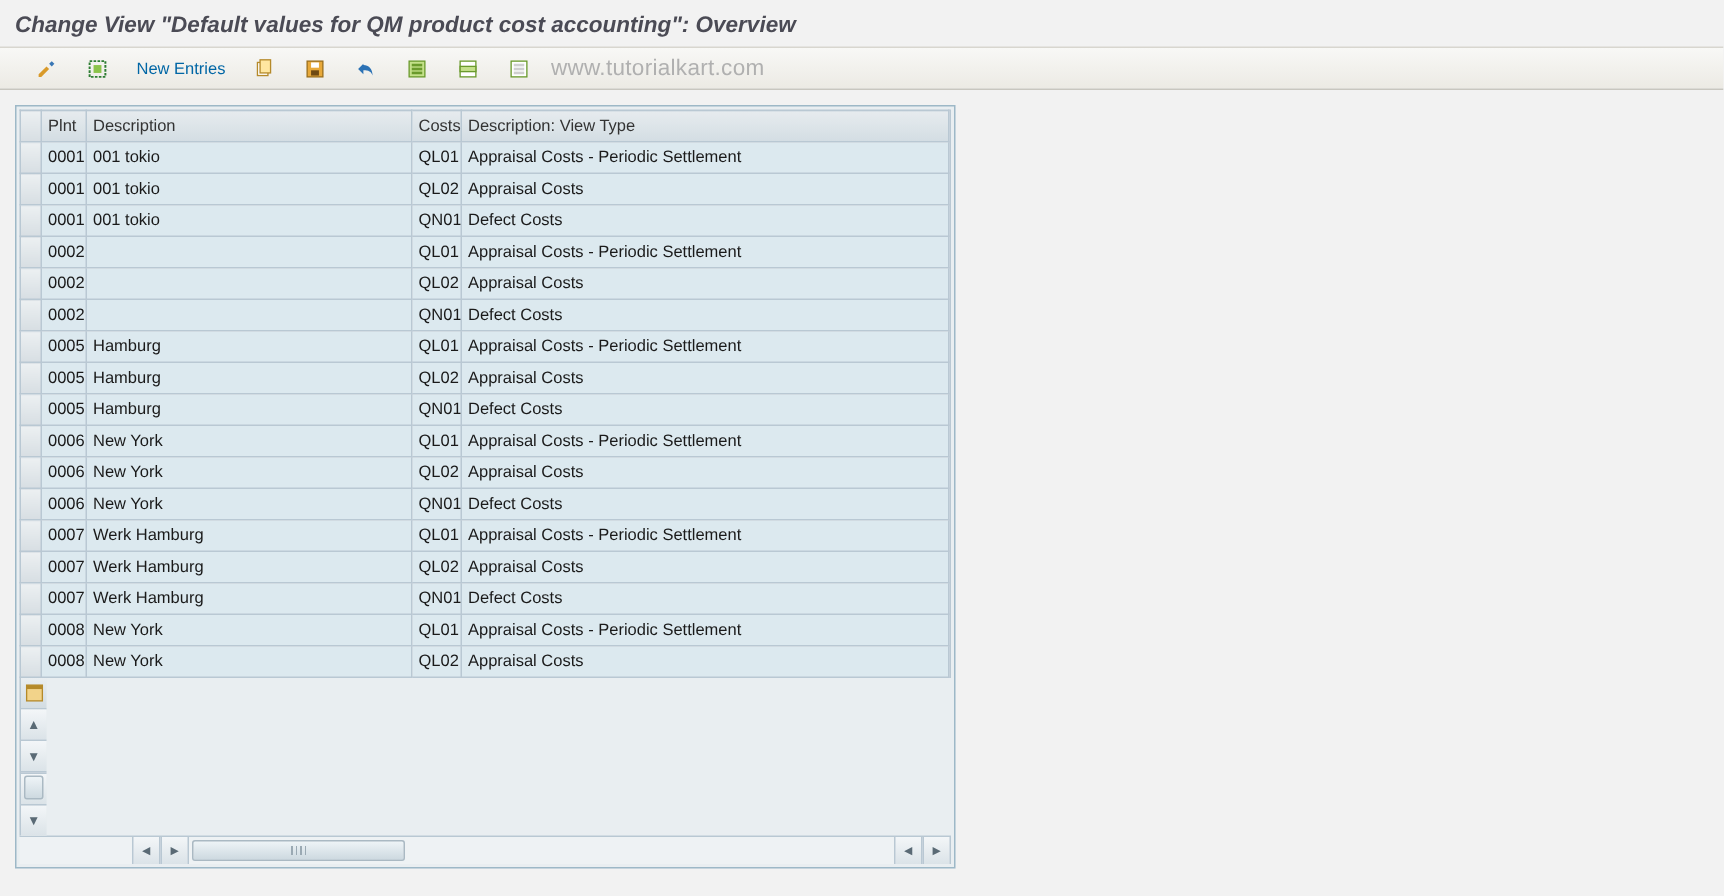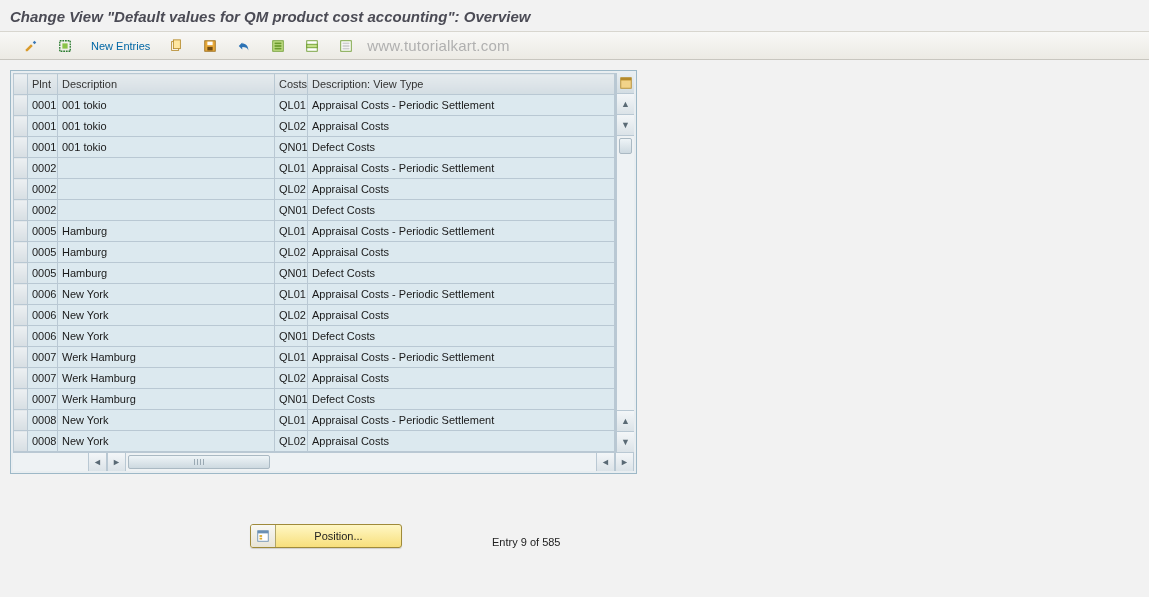--- a/index.html
+++ b/index.html
@@ -63,20 +63,21 @@
   }
   .table-wrap {
     width: 627px;
     border: 1px solid #9db8c7;
     background: #e9eef1;
     padding: 2px;
     box-sizing: border-box;
   }
   .grid {
     display: flex;
+    flex-direction: column;
   }
   .grid-cols {
     flex: 1;
     border-right: 1px solid #b9c8d3;
   }
   table {
     border-collapse: collapse;
     width: 100%;
     table-layout: fixed;
   }

